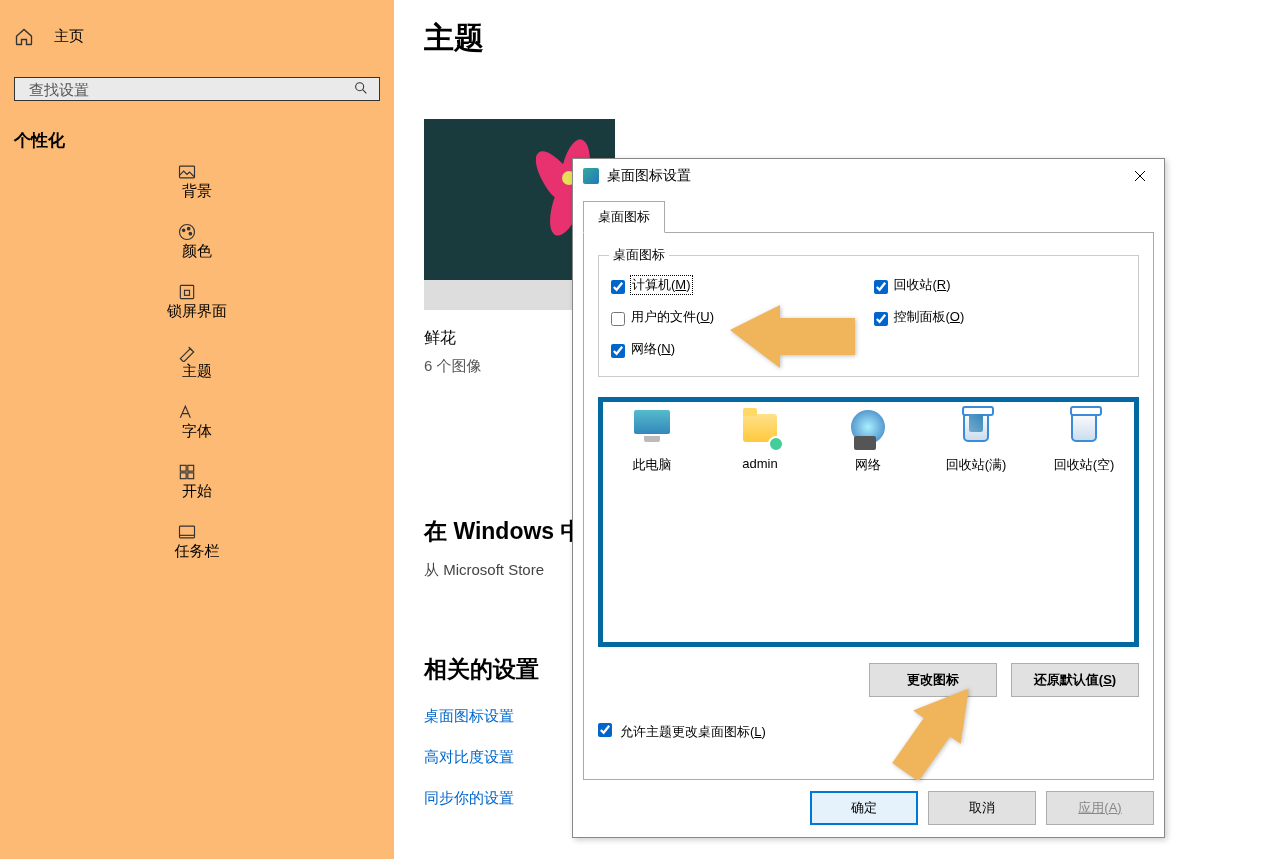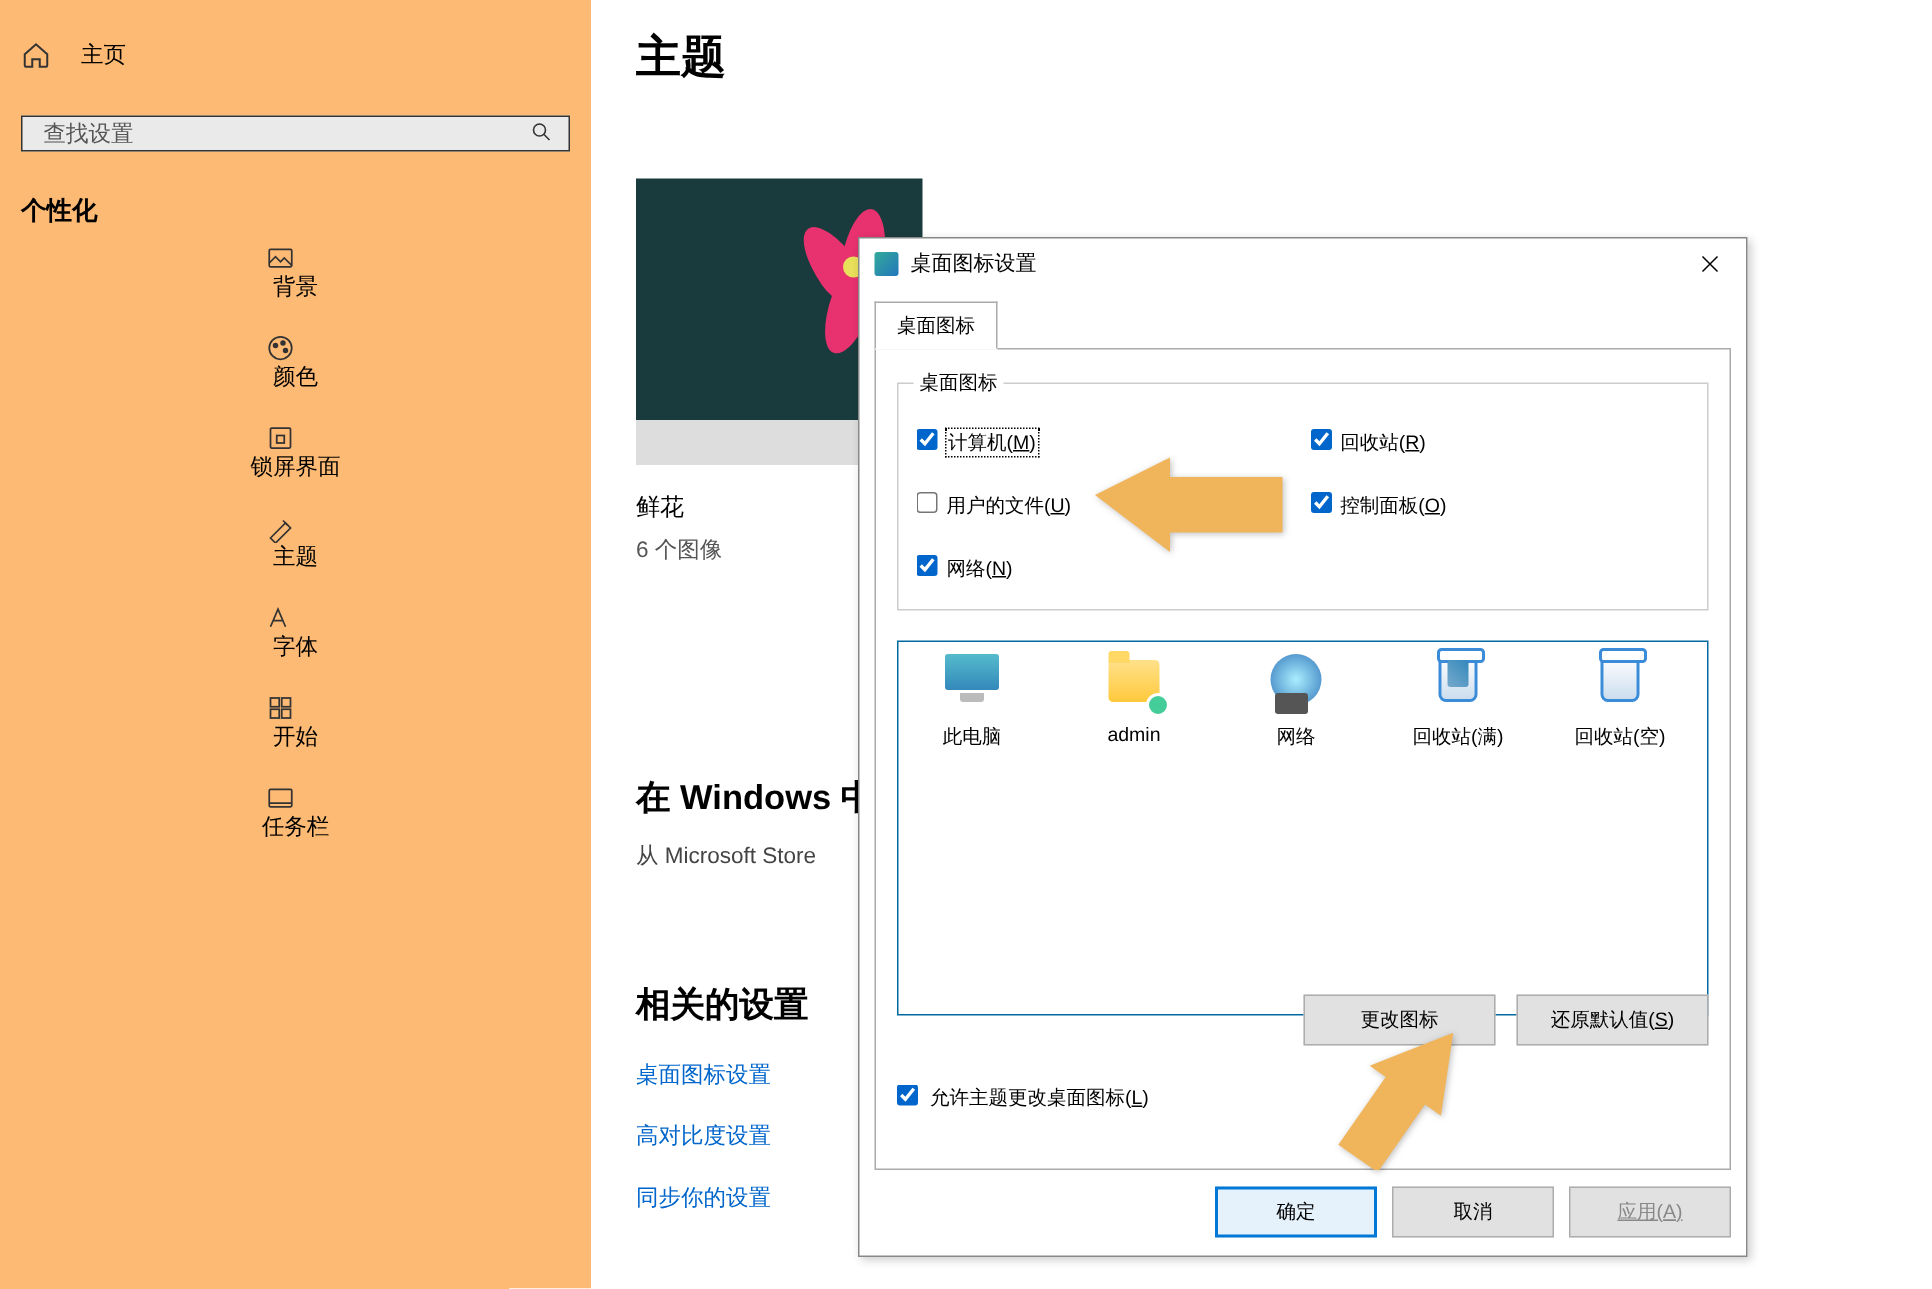--- a/index.html
+++ b/index.html
@@ -37,38 +37,38 @@
 .titlebar { height: 34px; display: flex; align-items: center; padding: 0 4px 0 10px; }
 .titlebar .ticon { width: 16px; height: 16px; margin-right: 8px; background: linear-gradient(135deg,#3a9,#27b); border-radius:2px; }
 .titlebar .ttext { flex: 1; font-size: 14px; }
 .titlebar .close { width: 40px; height: 28px; display:flex; align-items:center; justify-content:center; cursor:pointer; font-size: 16px; }
 .tab-area { position: relative; margin: 8px 10px 0 10px; }
 .tab { display: inline-block; padding: 6px 14px; font-size: 13px; background: #fff; border: 1px solid #aaa; border-bottom: 1px solid #fff; position: relative; z-index: 2; }
 .tab-content { border: 1px solid #aaa; margin-top: -1px; padding: 14px 14px 14px 14px; height: 548px; position: relative; }
 .fieldset { border: 1px solid #ccc; padding: 20px 12px 18px 12px; margin-top: 8px; position: relative; }
 .fieldset-label { position: absolute; top: -10px; left: 10px; background: #fff; padding: 0 4px; font-size: 13px; }
 .check-grid { display: grid; grid-template-columns: 1fr 1fr; row-gap: 14px; column-gap: 10px; }
-.chk { display: flex; align-items: flex-start; font-size: 13px; margin-top: 10px; }
+.chk { display: flex; align-items: flex-end; font-size: 13px; }
 .chk input { width: 14px; height: 14px; margin-right: 6px; accent-color: #0066cc; }
 .chk .u { text-decoration: underline; }
 .chk.focused span.lbl { outline: 1px dotted #000; outline-offset: 0px; padding: 0 1px; }
-.icon-preview { border: 1px solid #0369a1; margin-top: 20px; height: 250px; padding: 8px 4px; display: flex; gap: 18px; align-items: flex-start; }
+.icon-preview { border: 5px solid #0369a1; margin-top: 20px; height: 250px; padding: 8px 4px; display: flex; gap: 18px; align-items: flex-start; }
 .pv { width: 90px; display: flex; flex-direction: column; align-items: center; font-size: 13px; text-align:center; }
 .pv .ic { width: 40px; height: 38px; margin-bottom: 8px; position: relative; }
 .monitor { width:36px;height:24px;background:linear-gradient(#5bc,#38b);border-radius:2px;position:relative;margin:0 auto;}
 .monitor::after{content:"";position:absolute;bottom:-8px;left:10px;width:16px;height:6px;background:#bbb;border-radius:0 0 2px 2px;}
 .folder-ic { width:34px;height:28px;background:linear-gradient(#ffe18a,#ffc93c);border-radius:3px;position:relative;margin:4px auto 0;}
 .folder-ic::before{content:"";position:absolute;top:-6px;left:0;width:14px;height:8px;background:#ffd866;border-radius:2px 2px 0 0;}
 .user-dot{position:absolute;bottom:-4px;right:-4px;width:16px;height:16px;background:#4c9;border-radius:50%;border:2px solid #fff;}
 .globe{width:34px;height:34px;border-radius:50%;background:radial-gradient(#aef,#37b);margin:0 auto;position:relative;}
 .net-mon{position:absolute;bottom:-2px;left:6px;width:22px;height:14px;background:#555;border-radius:2px;}
 .bin{width:26px;height:32px;background:linear-gradient(#fff,#cde);border:2px solid #3a8bd8;border-radius:3px 3px 5px 5px;margin:0 auto;position:relative;}
 .bin::before{content:"";position:absolute;top:-6px;left:-3px;width:28px;height:6px;border:2px solid #3a8bd8;border-radius:3px;background:#fff;}
 .bin.full::after{content:"";position:absolute;top:2px;left:4px;width:14px;height:18px;background:linear-gradient(45deg,#7ac,#38b);border-radius:2px;}
-.btn-row { position: absolute; right: 14px; top: 430px; display: flex; gap: 14px; }
+.btn-row { position: absolute; right: 14px; top: 430px; display: flex; gap: 14px; font-weight: bold; }
 .btn-row2 { position: absolute; bottom: 12px; right: 10px; display: flex; gap: 10px; padding-left: 36px; }
 .wbtn { width: 128px; height: 34px; background: #e1e1e1; border: 1px solid #adadad; font-size: 13px; display:flex; align-items:center; justify-content:center; cursor:pointer; }
 .wbtn.primary { border: 2px solid #0078d7; background: #e5f1fb; width:108px;}
 .wbtn.std { width:108px; }
 .wbtn.disabled { color: #888; width:108px;text-decoration:underline; }
 .allow-theme { position: absolute; left: 14px; top: 490px; font-size: 13px; display:flex; align-items:flex-start;}
 .allow-theme input { width:14px;height:14px;margin-right:8px; accent-color:#0066cc;}
 .arrow { position: absolute; filter: drop-shadow(1px 1px 2px rgba(0,0,0,0.25)); }
 .arrow-shape { fill: #f0b45b; }
 </style>

